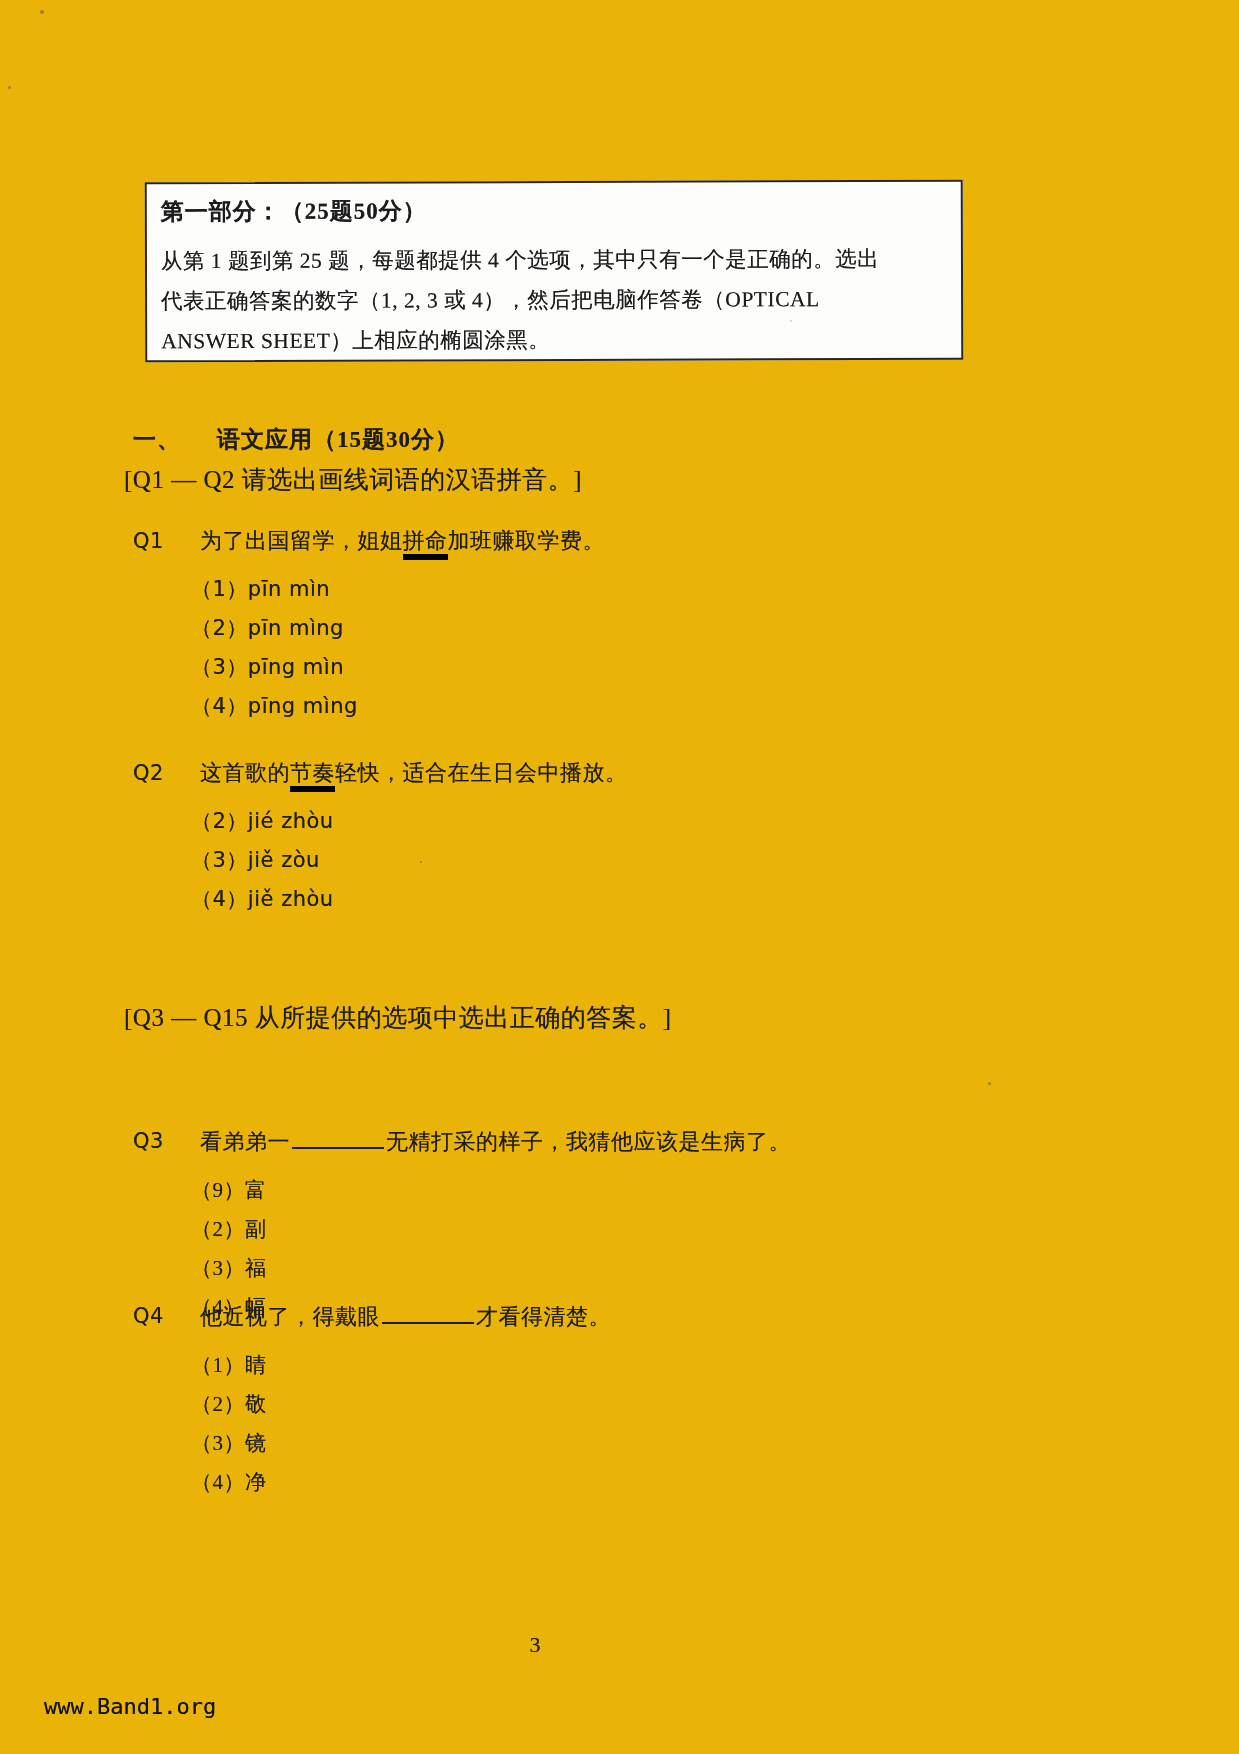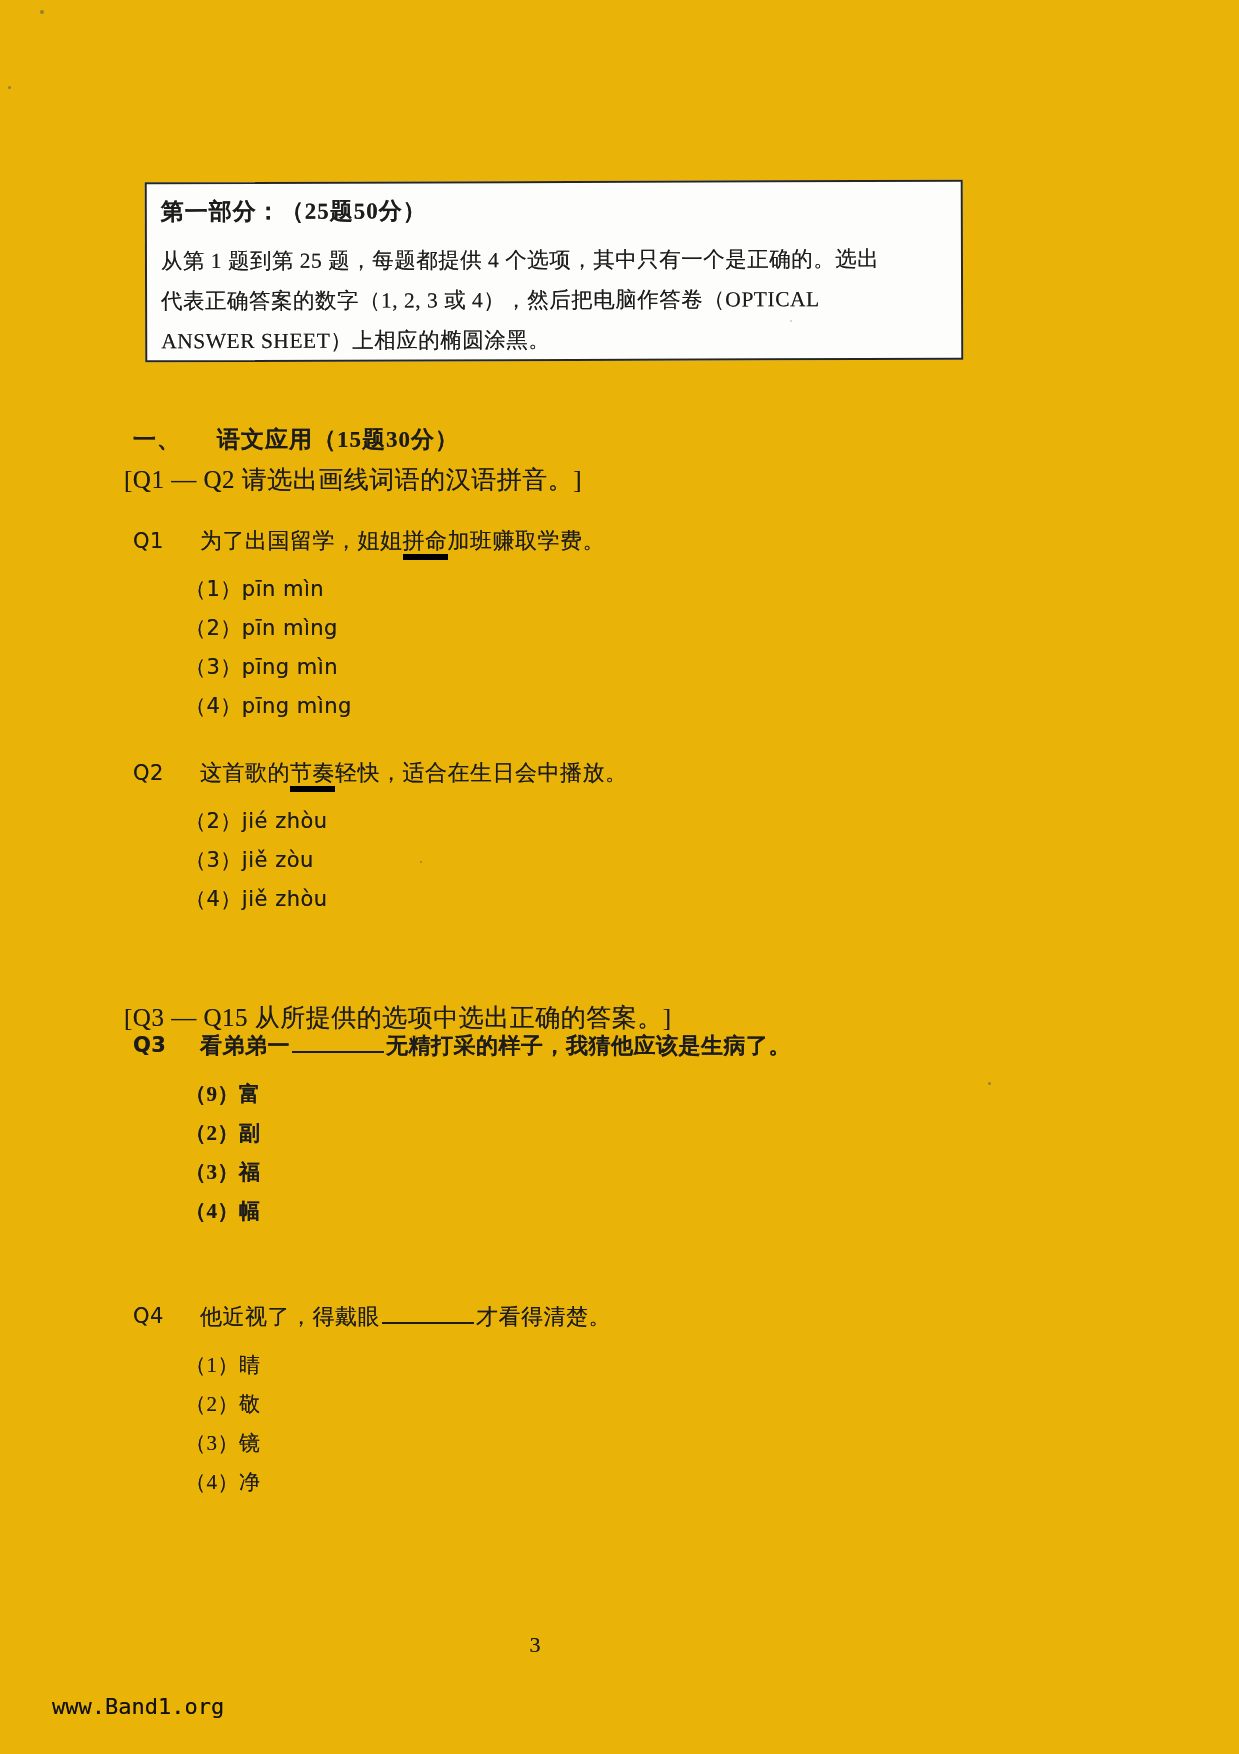--- a/index.html
+++ b/index.html
@@ -23,31 +23,31 @@
   }
   .box-title{font-size:23px;font-weight:bold;letter-spacing:1px;margin-bottom:14px;}
   .box-line{font-size:21.5px;line-height:40px;letter-spacing:.5px;white-space:nowrap;}
   
   .sec-head{position:absolute;left:133px;top:424px;font-size:23px;font-weight:bold;letter-spacing:1px;}
   .sec-head .marker{margin-right:36px;}
   .group-note{position:absolute;left:124px;top:463px;font-size:25px;letter-spacing:.5px;}
   .group-note.second{top:1001px;}
   
   .question{position:absolute;left:133px;}
-  .q1{top:524px;} .q2{top:756px;} .q3{top:1028px;font-weight:bold;} .q4{top:1299px;}
+  .q1{top:524px;} .q2{top:756px;} .q3{top:1124px;} .q4{top:1299px;}
   .stem-row{display:flex;font-size:22px;line-height:34px;letter-spacing:.5px;white-space:nowrap;}
   .qid{width:67px;flex:0 0 67px;font-family:"DejaVu Sans",sans-serif;font-size:21px;}
   .ul{border-bottom:6px solid #000000;padding-bottom:1px;}
   .blank{display:inline-block;width:92px;height:1.05em;border-bottom:2.5px solid #1c1c1c;vertical-align:baseline;margin:0 2px;}
   .options{margin:12px 0 0 52px;}
-  .option{font-size:21px;line-height:39px;letter-spacing:.5px;white-space:nowrap;}
+  .option{font-size:21px;line-height:39px;letter-spacing:.5px;white-space:nowrap;margin-left:6px;}
   .option.pinyin{font-family:"DejaVu Sans","Liberation Serif",sans-serif;}
   
   .page-num{position:absolute;left:505px;top:1632px;width:60px;text-align:center;font-size:22px;}
-  .watermark{position:absolute;left:52px;top:1694px;font-family:"DejaVu Sans Mono",monospace;font-size:22px;color:#111;}
+  .watermark{position:absolute;left:44px;top:1694px;font-family:"DejaVu Sans Mono",monospace;font-size:22px;color:#111;}
   
   .speck{position:absolute;background:#555;border-radius:50%;opacity:.55;}
   .s1{left:40px;top:10px;width:4px;height:4px;}
   .s2{left:8px;top:86px;width:3px;height:3px;}
   .s3{left:988px;top:1082px;width:3px;height:3px;}
   .s4{left:420px;top:861px;width:2px;height:2px;}
   .s5{left:790px;top:320px;width:2px;height:2px;opacity:.3;}
 </style>
 </head>
 <body>

